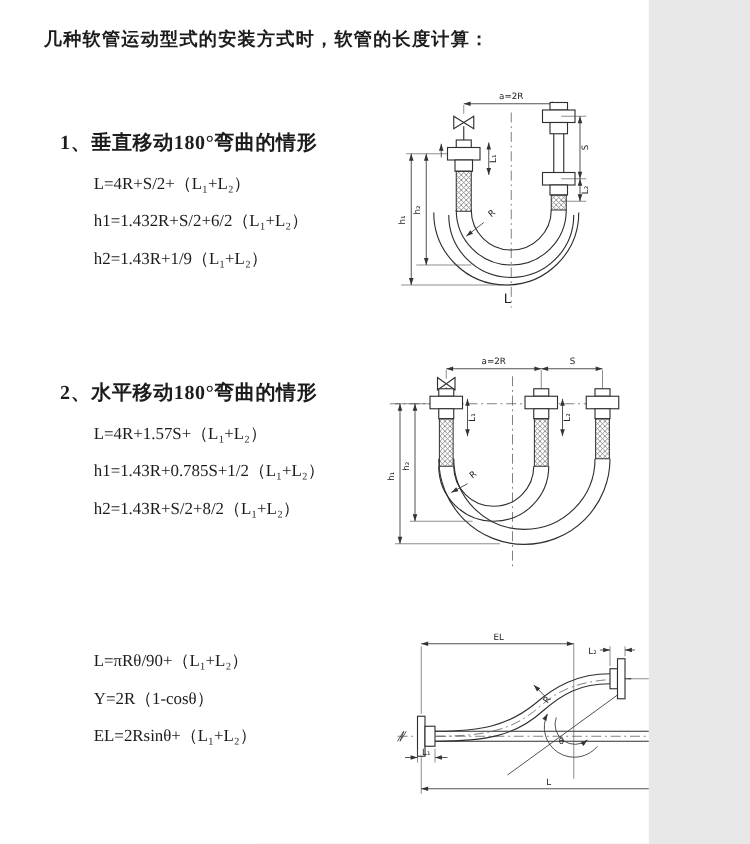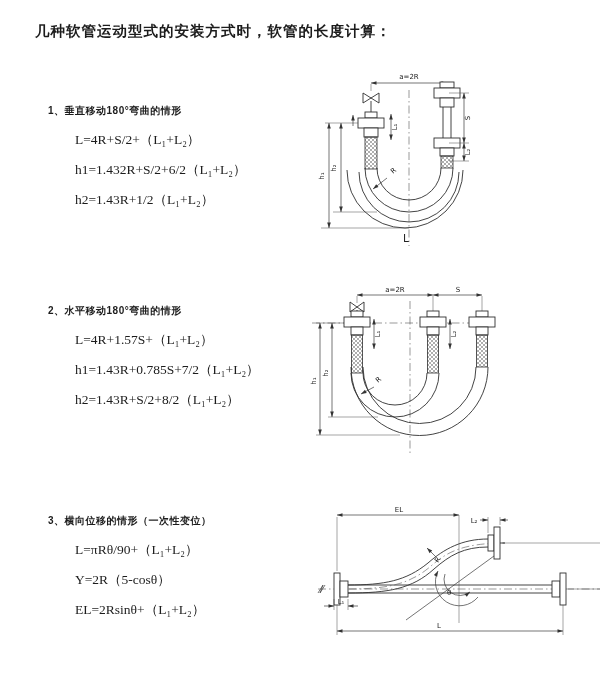--- a/index.html
+++ b/index.html
@@ -1,20 +1,20 @@
 <!DOCTYPE html>
 <html><head>
 <meta charset="utf-8">
 <style>
   html,body{margin:0;padding:0;background:#e8e8e8;}
-  #page{position:relative;width:600px;height:675px;background:#ffffff;overflow:hidden;
+  #page{position:relative;width:519px;height:675px;background:#ffffff;overflow:hidden;
         font-family:"Liberation Sans","DejaVu Sans",sans-serif;color:#1c1c1c;}
   #title{position:absolute;left:35px;top:22px;font-size:14.5px;font-weight:700;letter-spacing:1px;}
   .sec{position:absolute;left:48px;width:290px;}
-  .sec .heading{font-size:10px;font-weight:700;letter-spacing:0.5px;margin:0 0 7px 0;}
+  .sec .heading{font-size:16px;font-weight:700;letter-spacing:0.5px;margin:0 0 7px 0;font-family:Liberation Serif, serif;}
   .sec .formula{font-family:Liberation Serif, serif;
                 font-size:13.5px;font-weight:400;line-height:30px;margin-left:27px;white-space:nowrap;}
   #sec1{top:104px;} #sec2{top:304px;} #sec3{top:514px;}
   .diag{position:absolute;text-align:center;}
   #diag1{left:313px;top:68px;} #diag2{left:308px;top:281px;} #diag3{left:314px;top:501px;}
   svg{display:block;}
   svg .part{stroke:#2f2f2f;stroke-width:0.9;fill:none;}
   svg .partw{stroke:#2f2f2f;stroke-width:0.9;fill:#ffffff;}
   svg .dim{stroke:#3a3a3a;stroke-width:0.7;fill:none;}
   svg .ext{stroke:#4a4a4a;stroke-width:0.5;fill:none;}
@@ -26,34 +26,33 @@
 <body>
 
 <div id="page">
 
   <div id="title">几种软管运动型式的安装方式时，软管的长度计算：</div>
 
   <div class="sec" id="sec1">
     <div class="heading">1、垂直移动180°弯曲的情形</div>
     <div class="formula">L=4R+S/2+（L₁+L₂）</div>
     <div class="formula">h1=1.432R+S/2+6/2（L₁+L₂）</div>
-    <div class="formula">h2=1.43R+1/2（L₁+L₂）</div>
+    <div class="formula">h2=1.43R+1/9（L₁+L₂）</div>
   </div>
 
   <div class="sec" id="sec2">
     <div class="heading">2、水平移动180°弯曲的情形</div>
     <div class="formula">L=4R+1.57S+（L₁+L₂）</div>
-    <div class="formula">h1=1.43R+0.785S+7/2（L₁+L₂）</div>
+    <div class="formula">h1=1.43R+0.785S+1/2（L₁+L₂）</div>
     <div class="formula">h2=1.43R+S/2+8/2（L₁+L₂）</div>
   </div>
 
   <div class="sec" id="sec3">
-    <div class="heading">3、横向位移的情形（一次性变位）</div>
     <div class="formula">L=πRθ/90+（L₁+L₂）</div>
-    <div class="formula">Y=2R（5-cosθ）</div>
+    <div class="formula">Y=2R（1-cosθ）</div>
     <div class="formula">EL=2Rsinθ+（L₁+L₂）</div>
   </div>
 
   <div class="diag" id="diag1">
     <svg width="272" height="190" viewBox="0 0 272 190">
       <defs>
         <marker id="ar1" viewBox="0 0 10 8" refX="9.5" refY="4" markerWidth="9" markerHeight="7" orient="auto-start-reverse">
           <path d="M0.5 1 L9.5 4 L0.5 7 Z" fill="#333"></path>
         </marker>
         <pattern id="br1" width="4" height="4" patternUnits="userSpaceOnUse">

